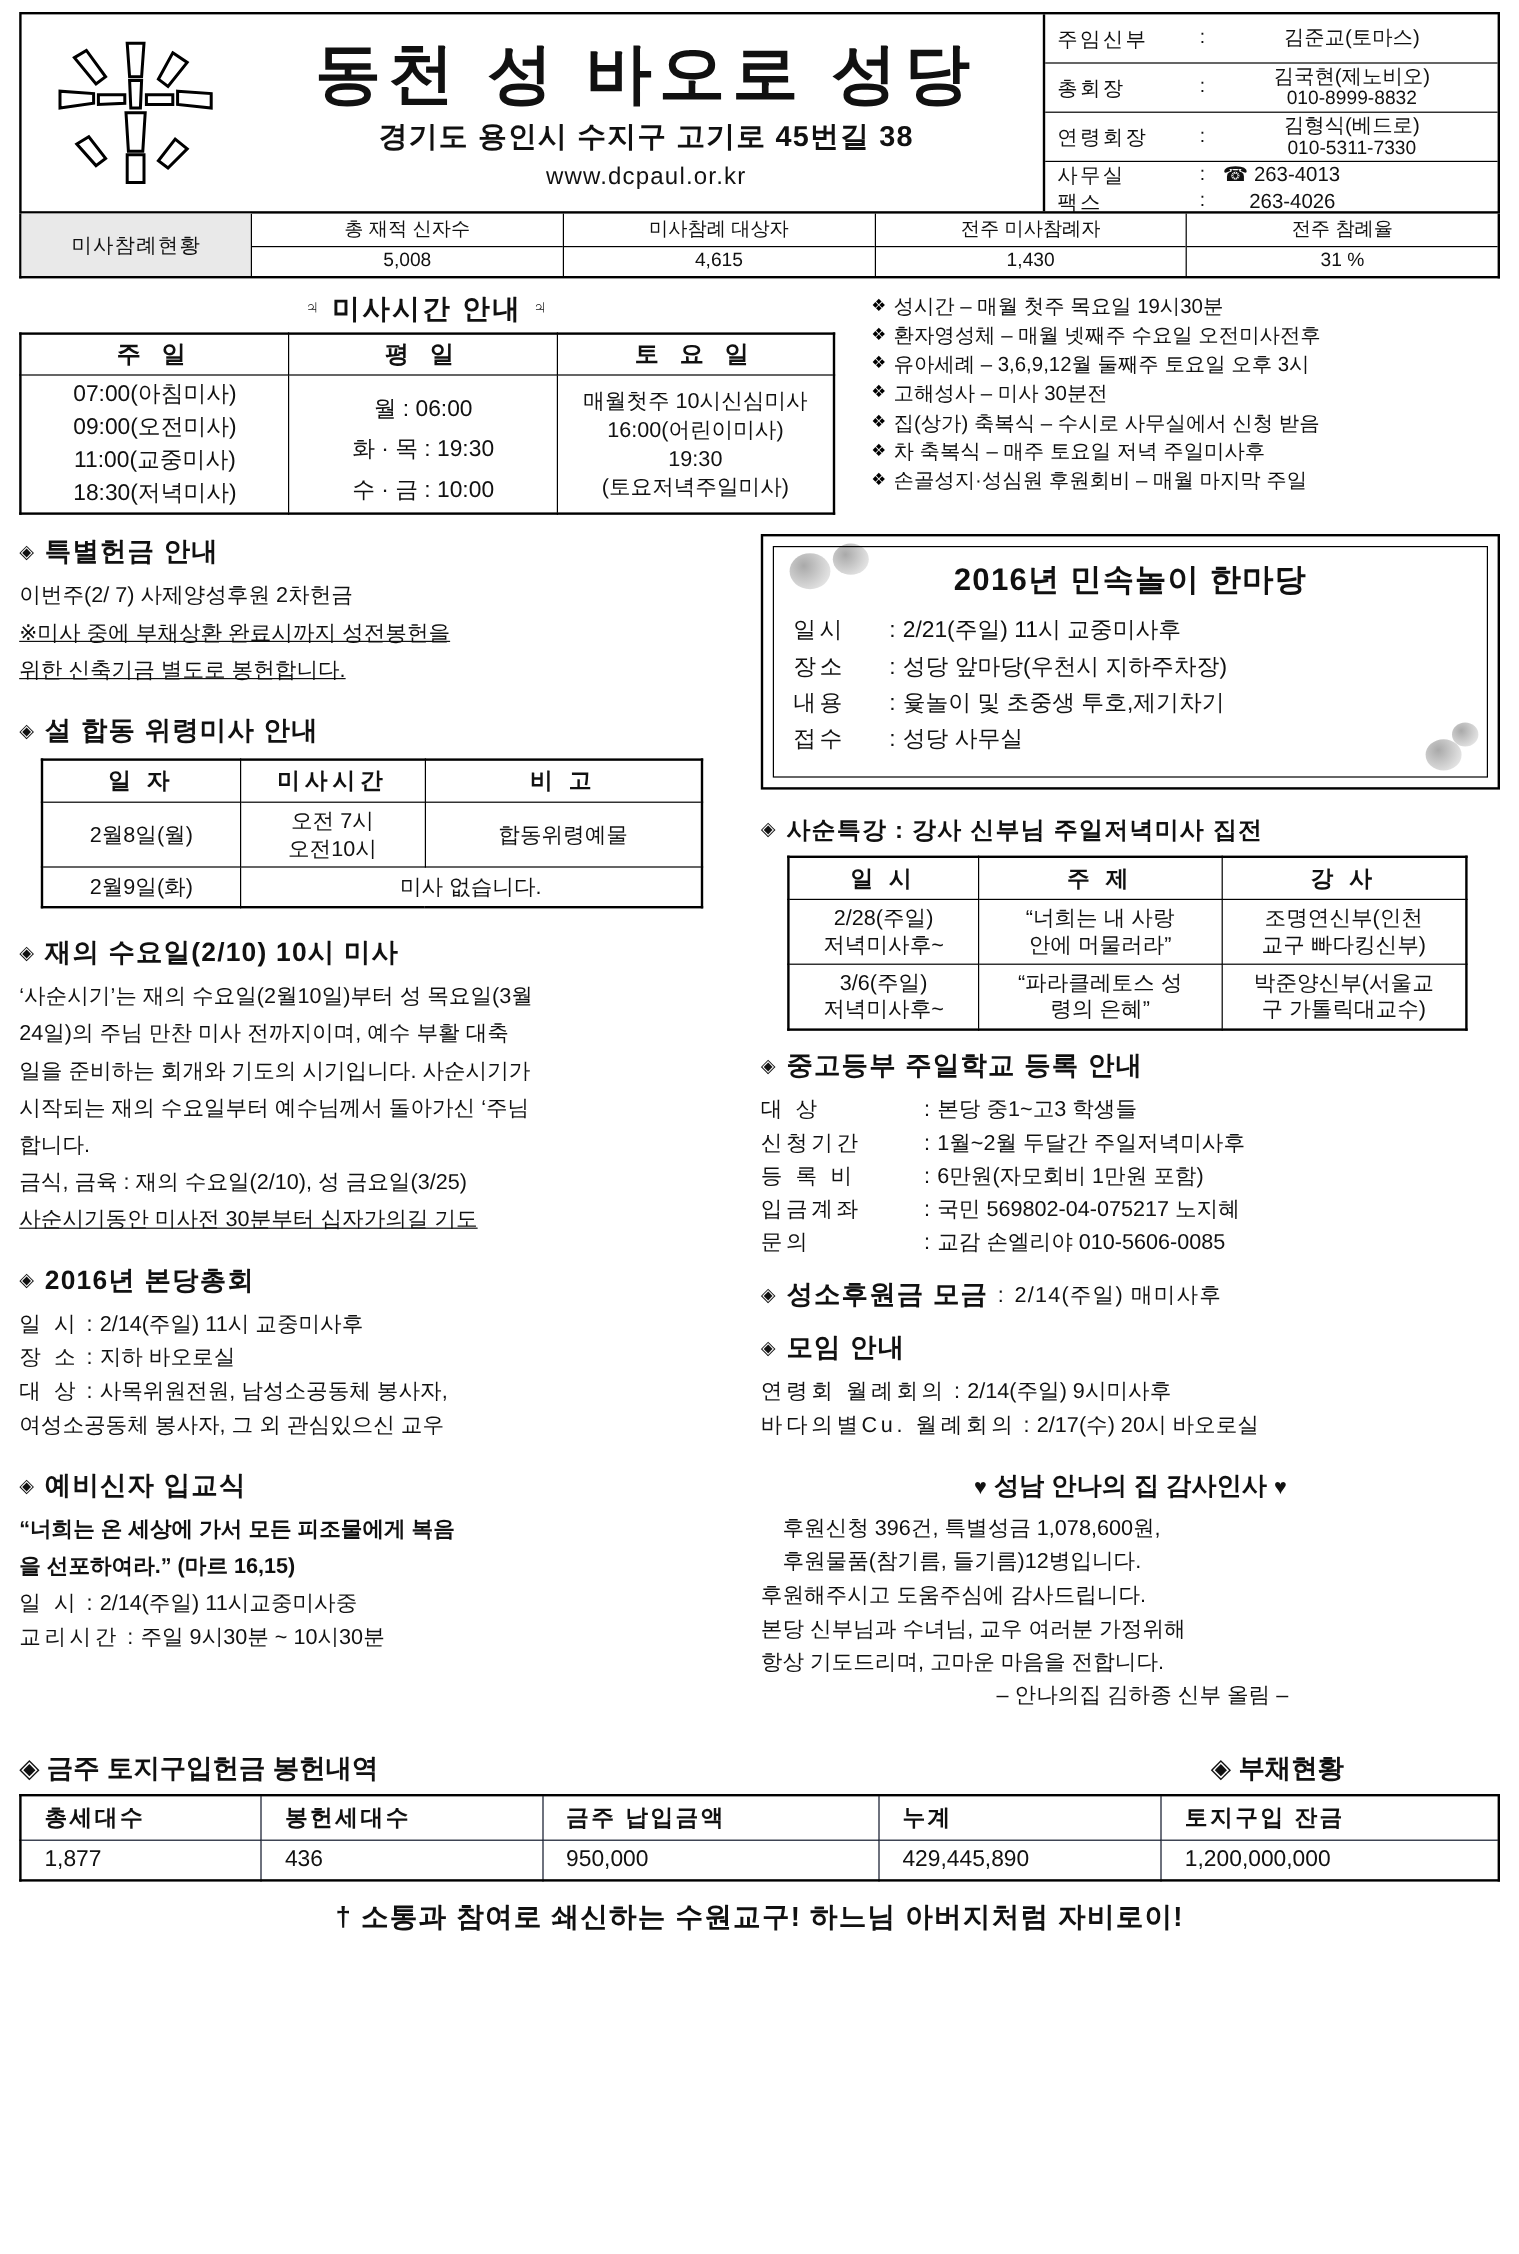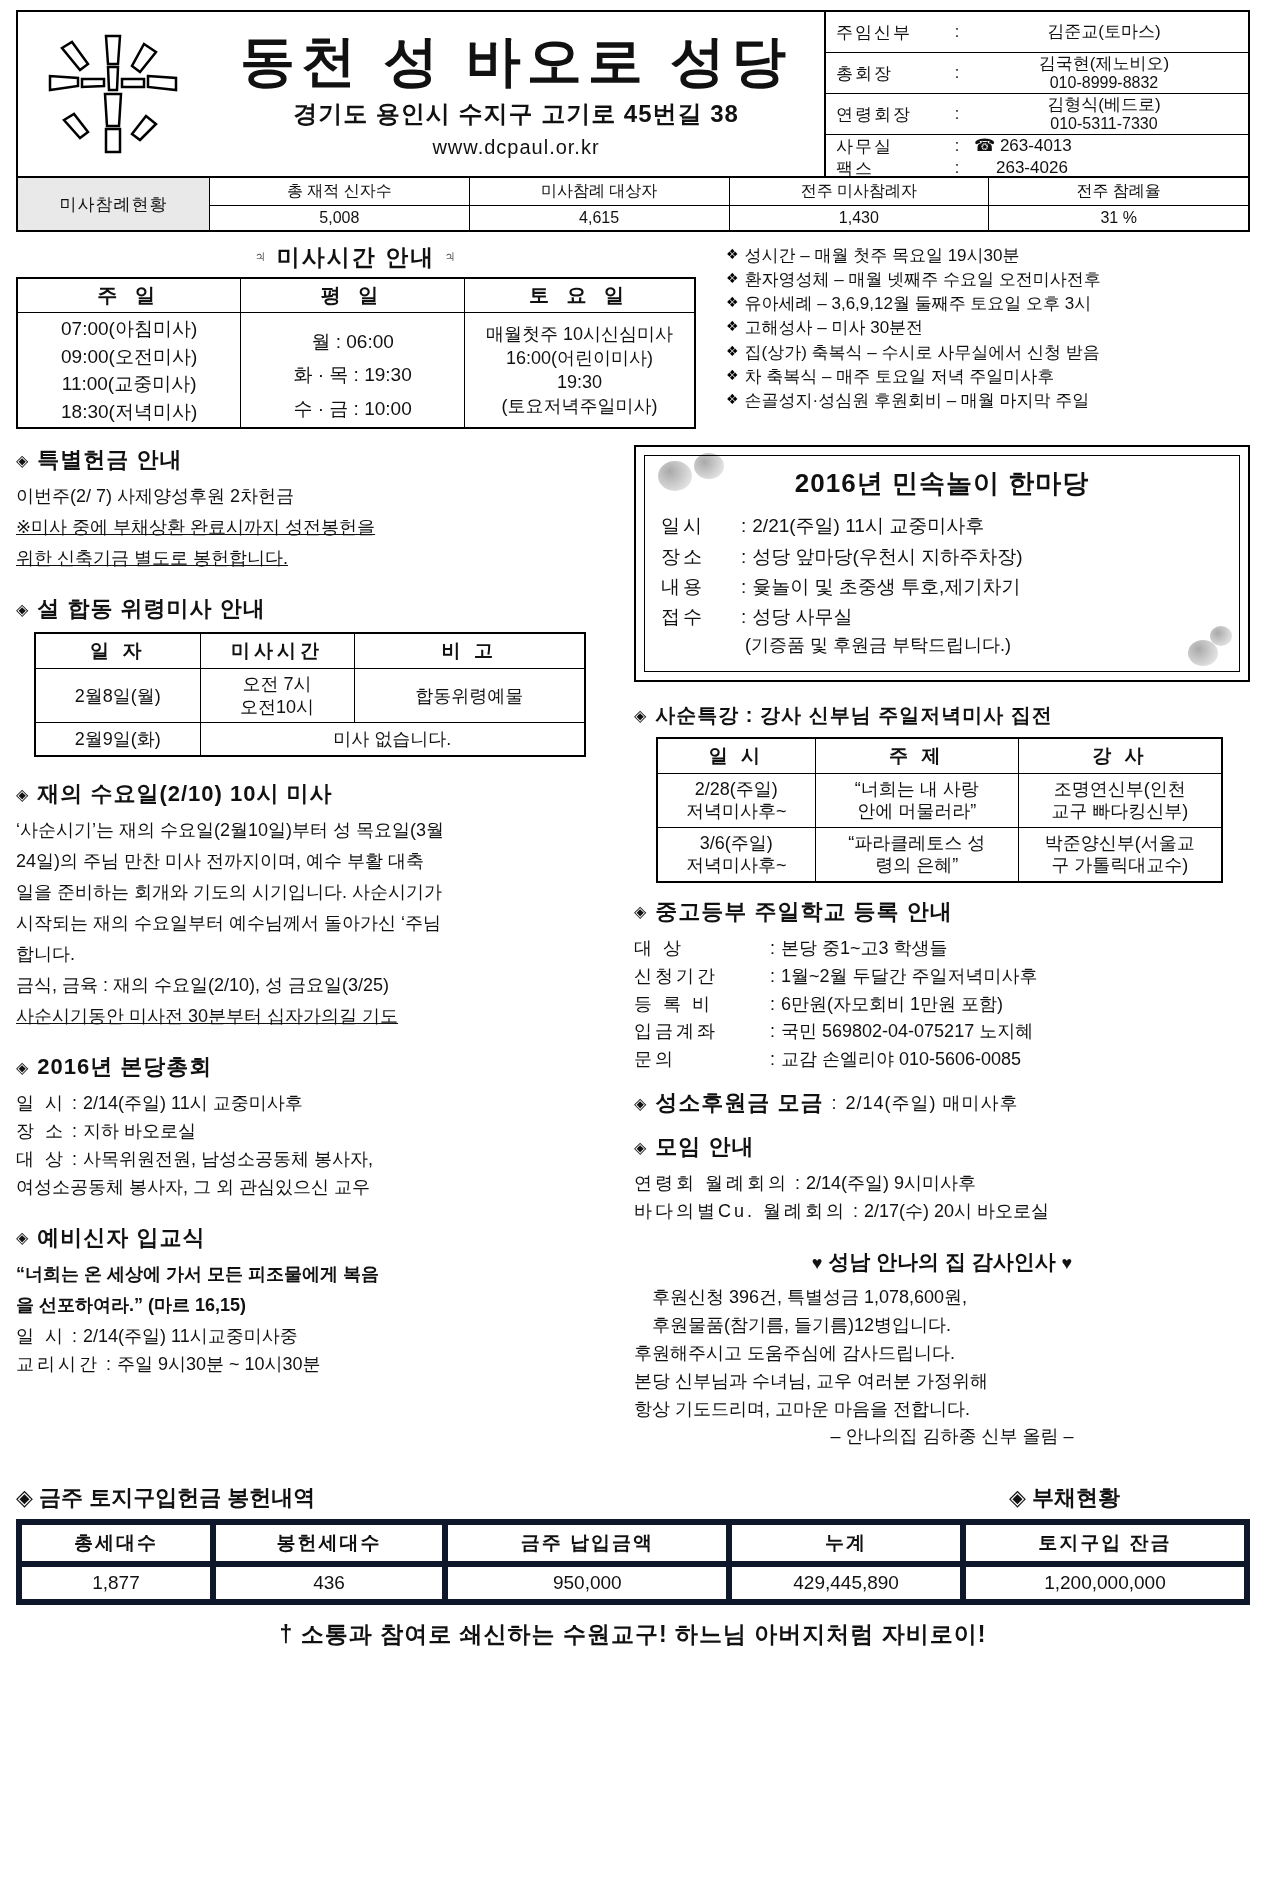--- a/index.html
+++ b/index.html
@@ -63,21 +63,21 @@
     letter-spacing: 1px;
     margin-top: 8px;
     white-space: nowrap;
   }
   .church-url {
     font-size: 20px;
     margin-top: 6px;
     letter-spacing: 1px;
   }
   .contact-cell {
-    width: 424px;
+    width: 379px;
     border-left: 2px solid #000;
     box-sizing: border-box;
   }
   .contact-row {
     display: flex;
     border-bottom: 1px solid #000;
     box-sizing: border-box;
     height: 41px;
     align-items: center;
   }
@@ -276,24 +276,24 @@
   }
   .bottom-heads .left { font-size: 22px; font-weight: bold; }
   .bottom-heads .right { margin-left: auto; font-size: 22px; font-weight: bold; padding-right: 130px; }
   table.bottom {
     width: 100%;
     border-collapse: collapse;
     border: 2px solid #000;
     margin-top: 6px;
   }
   table.bottom th, table.bottom td {
-    border: 6px solid #0f172a;
-    text-align: center;
+    border: 1px solid #0f172a;
+    text-align: left;
     font-size: 19px;
-    padding: 5px 8px;
+    padding: 5px 19px;
   }
   table.bottom th { font-weight: bold; letter-spacing: 2px; }
   .footer-line {
     text-align: center;
     font-size: 23px;
     font-weight: bold;
     margin-top: 14px;
     letter-spacing: 1px;
   }
   .heart { font-size: 18px; }
@@ -586,21 +586,20 @@
           <div class="kv">
             <span class="k" style="width:74px">내용</span>
             <span class="sep">:</span>
             <span class="v">윷놀이 및 초중생 투호,제기차기</span>
           </div>
           <div class="kv">
             <span class="k" style="width:74px">접수</span>
             <span class="sep">:</span>
             <span class="v">성당 사무실</span>
           </div>
-          <div class="note">(기증품 및 후원금 부탁드립니다.)</div>
         </div>
       </div>
 
       <div class="block tight">
         <div class="sec-head small">
           <span class="dia">◈</span>
           <span>사순특강 : 강사 신부님 주일저녁미사 집전</span>
         </div>
         <table class="grid" style="width:92%;margin-left:22px">
           <tbody>

